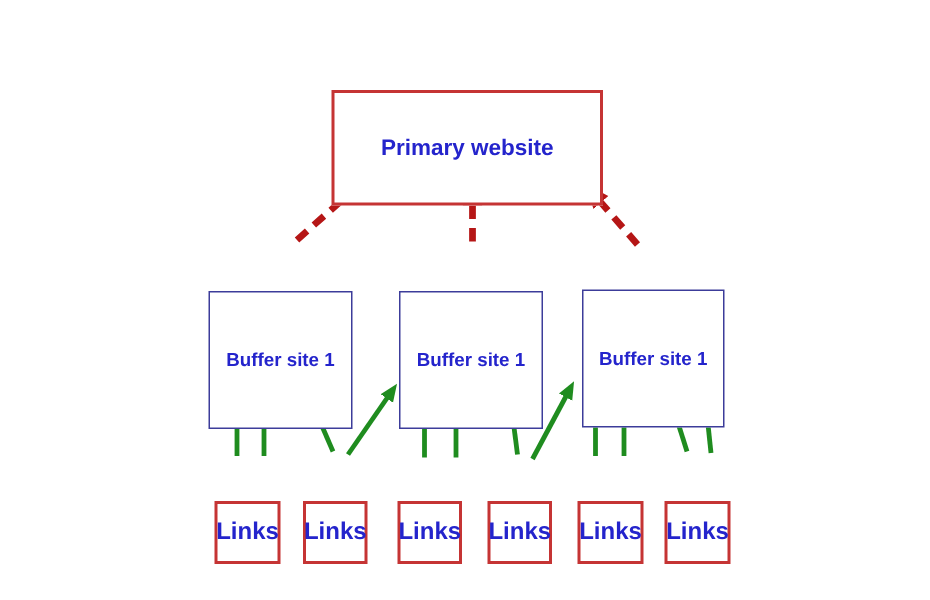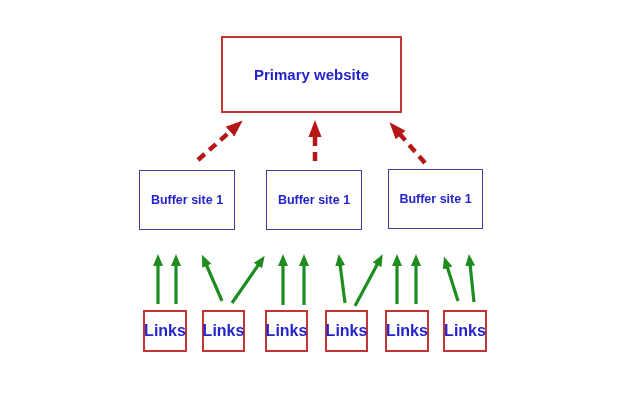--- a/index.html
+++ b/index.html
@@ -19,28 +19,29 @@
   .node {
     position: absolute;
     display: flex;
     align-items: center;
     justify-content: center;
     text-align: center;
     background: #ffffff;
     color: var(--label, #2424cc);
     font-weight: bold;
     box-sizing: border-box;
+    margin-top: 24px;
   }
   .primary {
     left: 221px; top: 36px; width: 181px; height: 77px;
     border: 2px solid var(--redbox, #c53434);
     font-size: 15px;
   }
   .buffer {
-    top: 170px; width: 96px; height: 60px;
+    top: 170px; width: 96px; height: 92px;
     border: 1.6px solid var(--bluebox, #3c3c9a);
     font-size: 12.5px;
   }
   .b1 { left: 139px; }
   .b2 { left: 266px; }
   .b3 { left: 388px; top: 169px; width: 95px; }
   .linkbox {
     top: 310px; width: 44px; height: 42px;
     border: 2px solid var(--redbox, #c53434);
     font-size: 16px;

